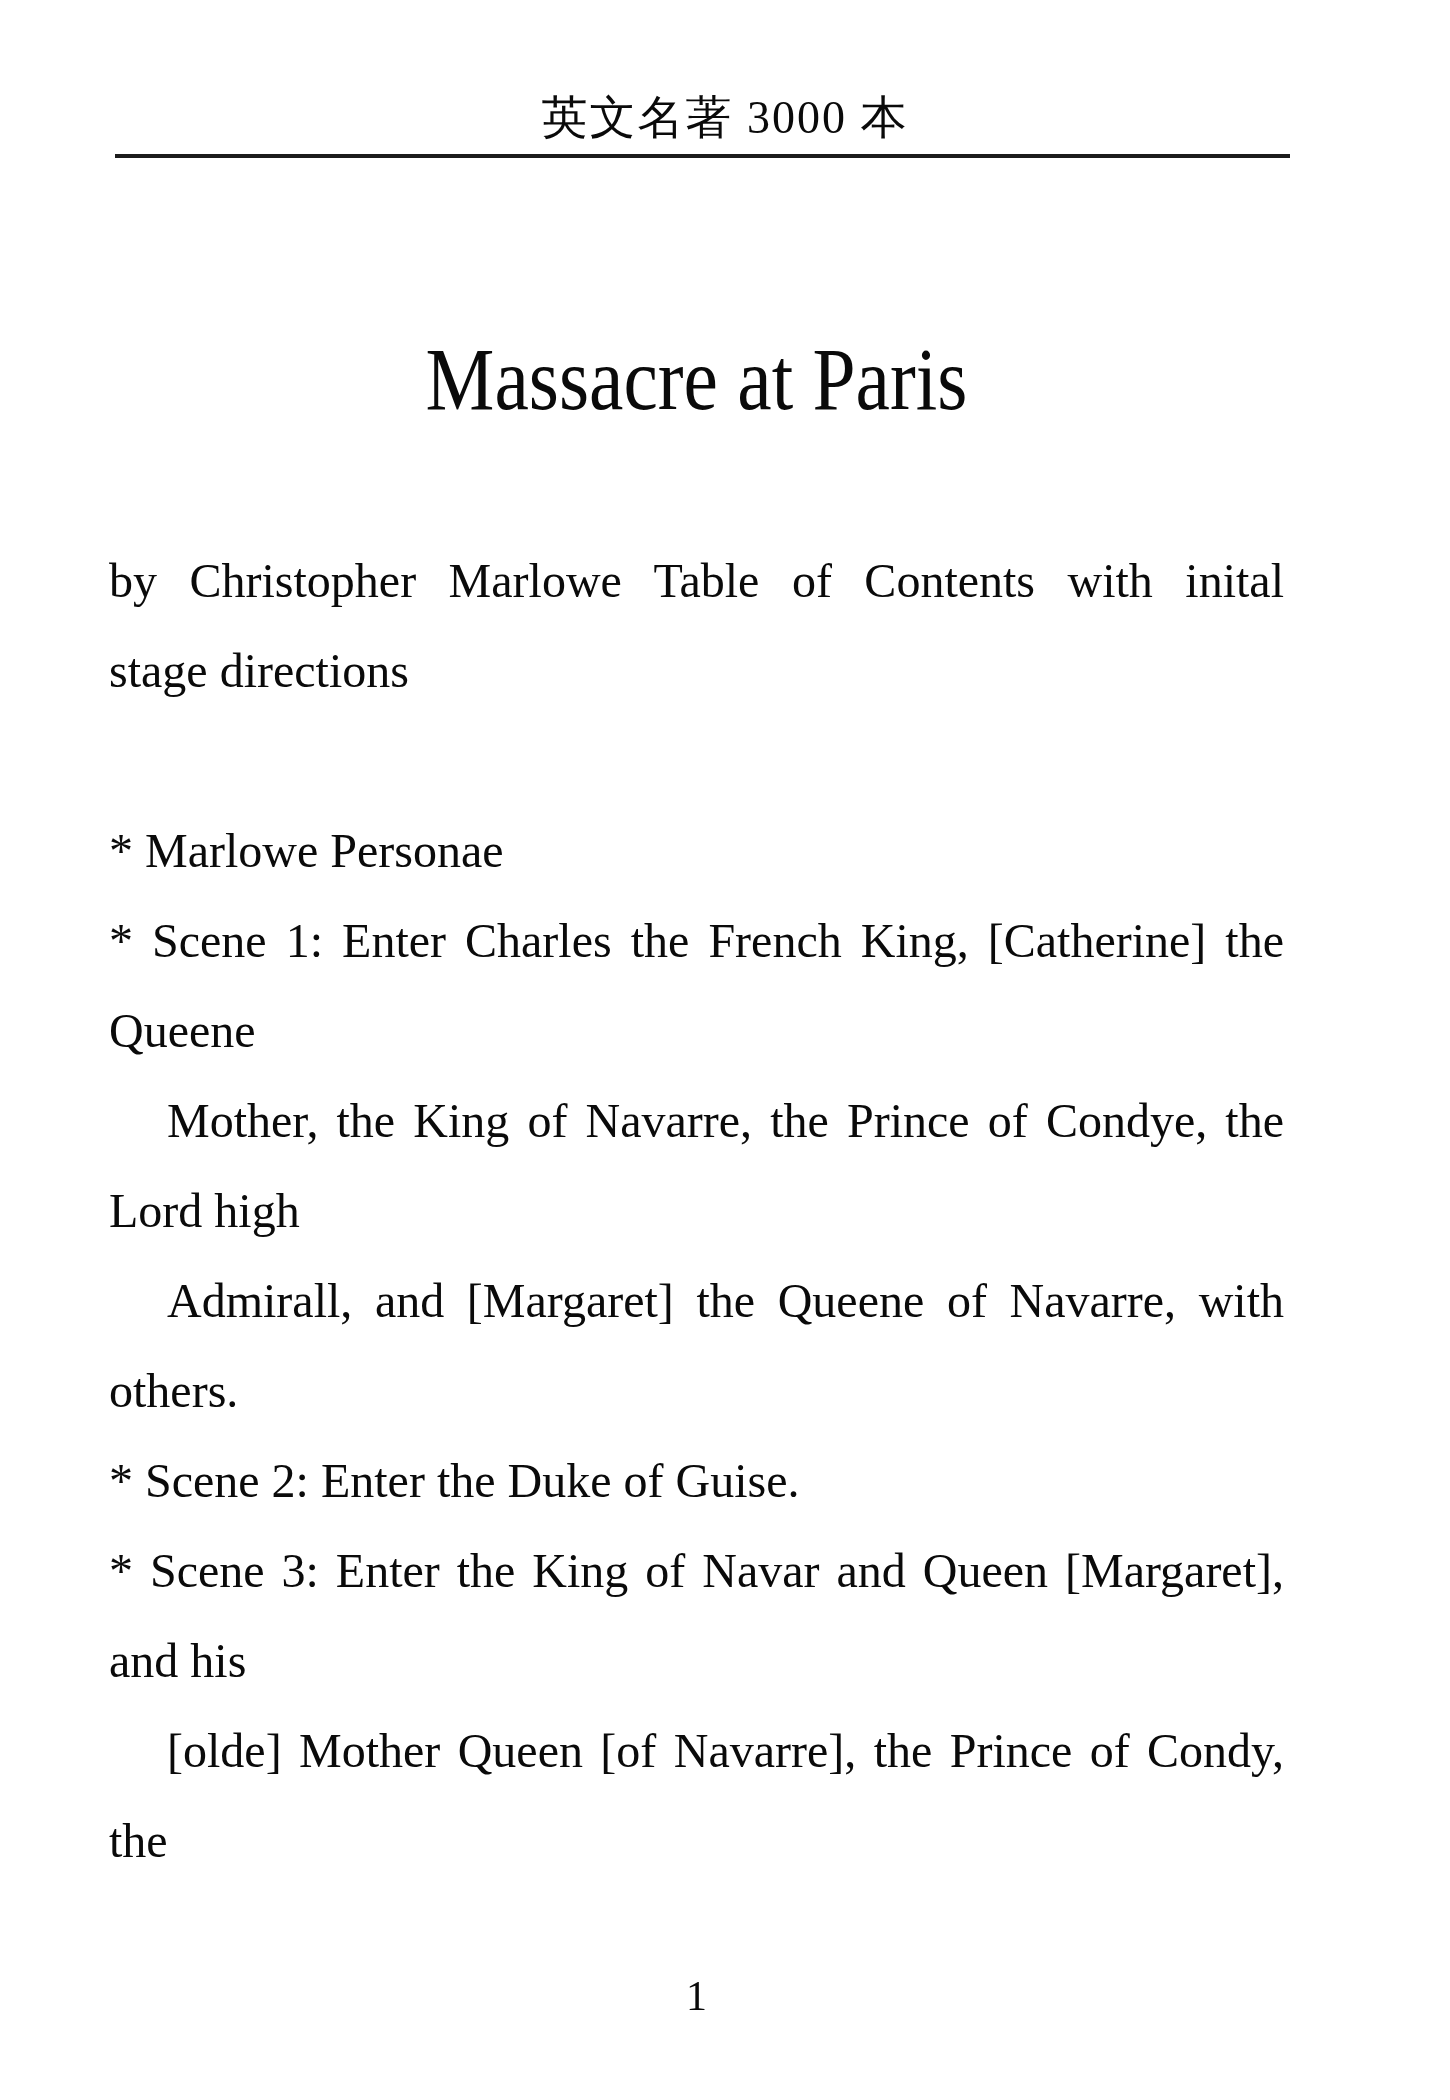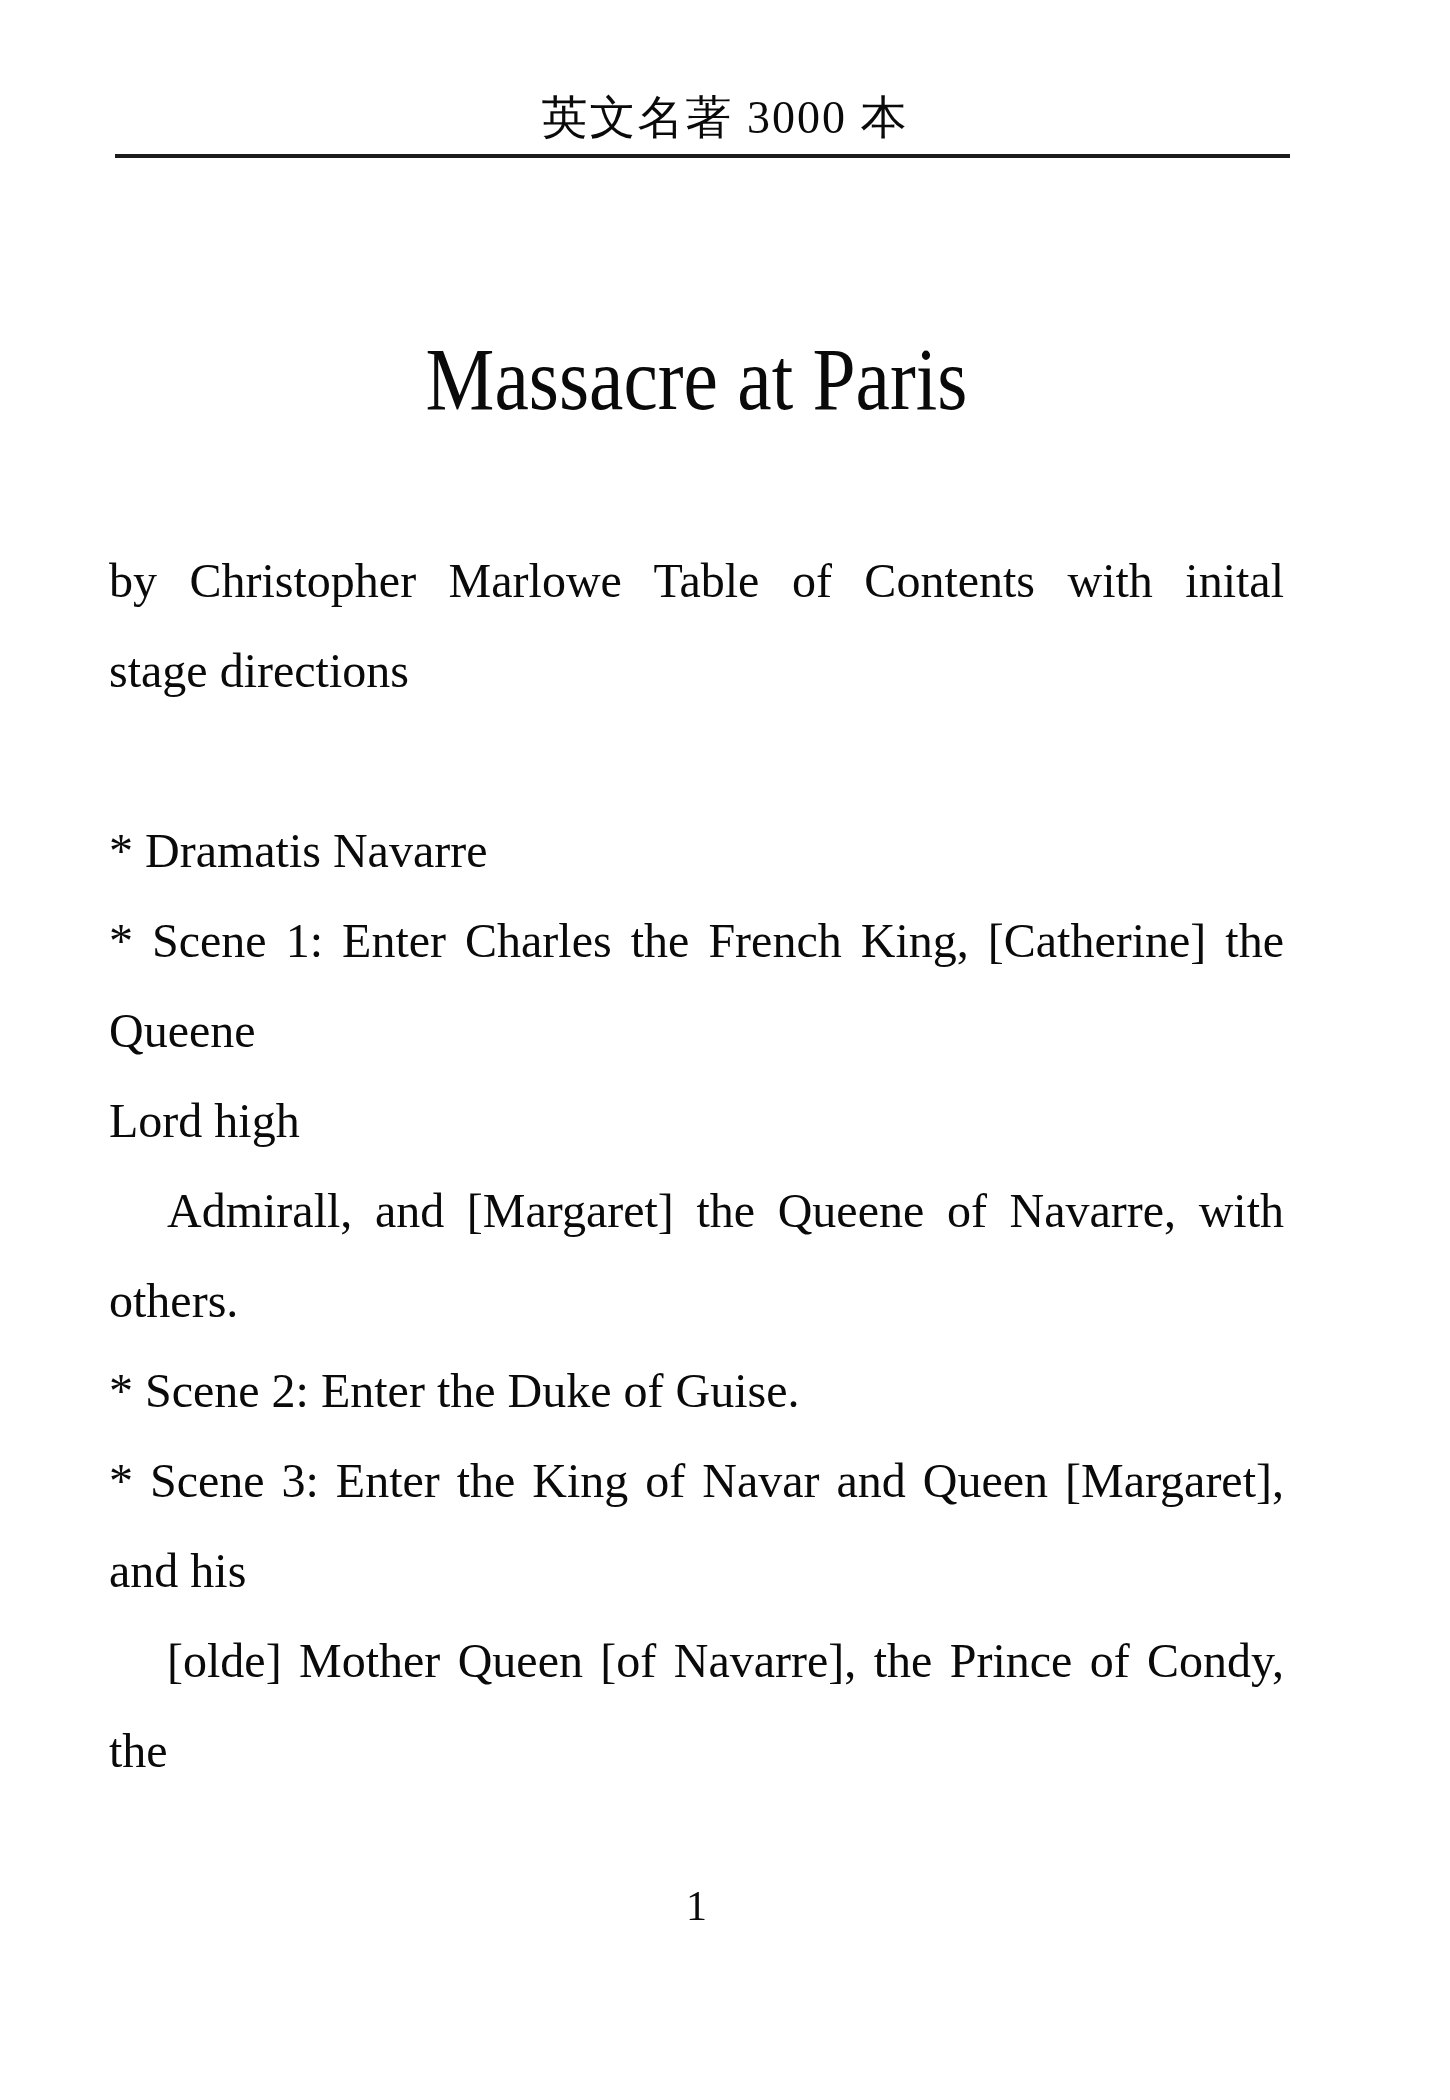--- a/index.html
+++ b/index.html
@@ -76,23 +76,24 @@
   <div class="content">
 
     <div class="doc-title">Massacre at Paris</div>
 
     <div class="byline">
       <div class="line jl">by Christopher Marlowe Table of Contents with inital</div>
       <div class="line">stage directions</div>
     </div>
 
     <div>
-      <div class="line toc-first">* Dramatis Navarre</div>
+      <div class="line toc-first">* Marlowe Personae</div>
       <div class="line jl">* Scene 1: Enter Charles the French King, [Catherine] the</div>
       <div class="line">Queene</div>
+      <div class="line jl indent">Mother, the King of Navarre, the Prince of Condye, the</div>
       <div class="line">Lord high</div>
       <div class="line jl indent">Admirall, and [Margaret] the Queene of Navarre, with</div>
       <div class="line">others.</div>
       <div class="line">* Scene 2: Enter the Duke of Guise.</div>
       <div class="line jl">* Scene 3: Enter the King of Navar and Queen [Margaret],</div>
       <div class="line">and his</div>
       <div class="line jl indent">[olde] Mother Queen [of Navarre], the Prince of Condy,</div>
       <div class="line">the</div>
     </div>
 

